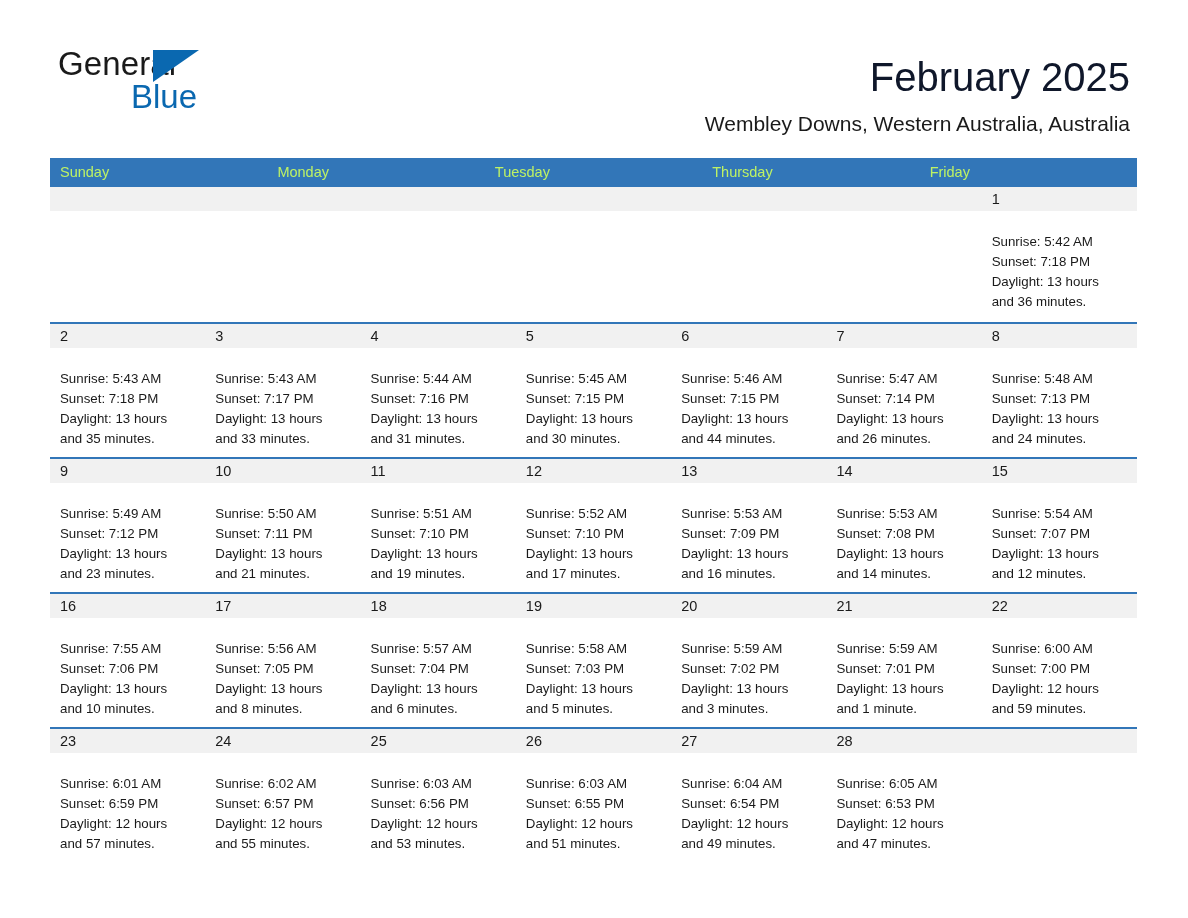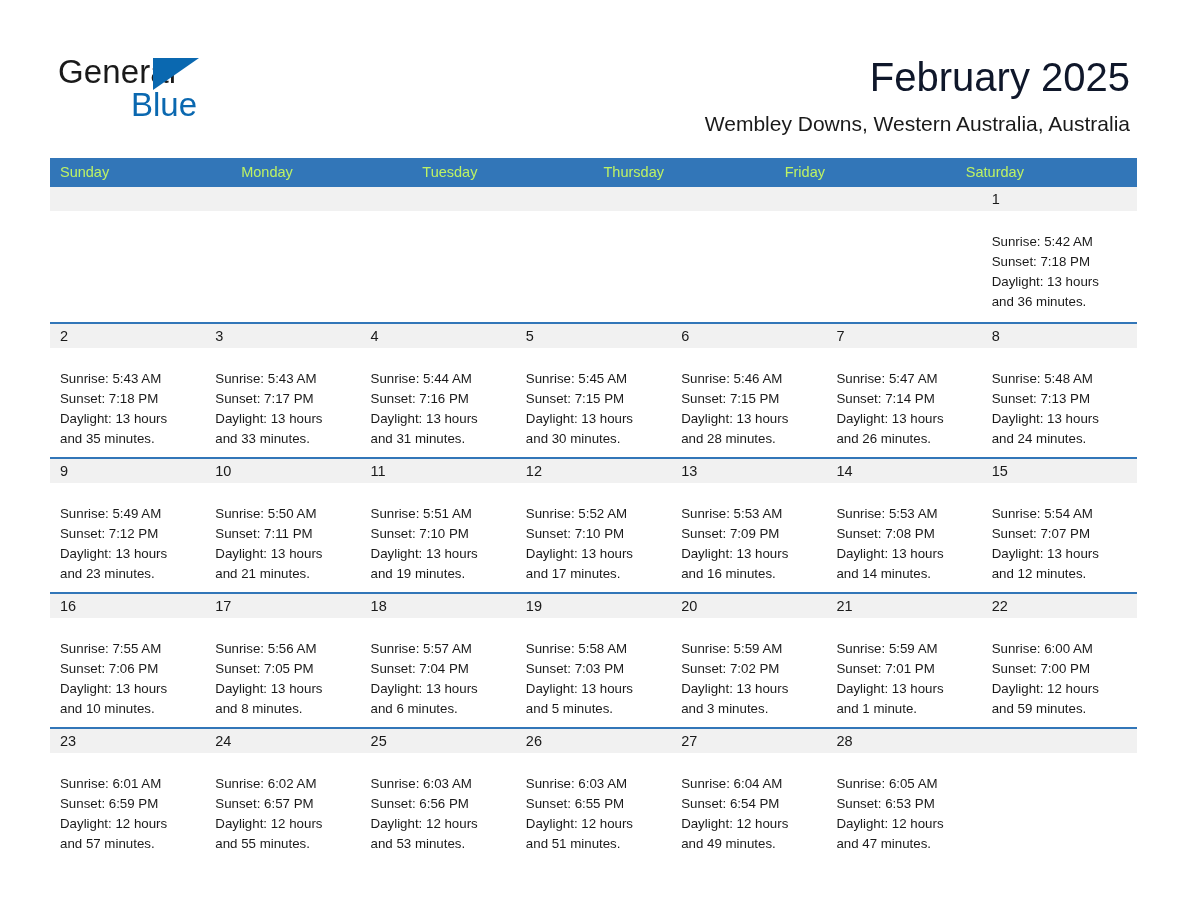--- a/index.html
+++ b/index.html
@@ -20,21 +20,21 @@
   
   .header {
     position: absolute;
     left: 0; top: 0;
     width: 1188px;
     height: 150px;
   }
   .logo {
     position: absolute;
     left: 58px;
-    top: 52px;
+    top: 44px;
     width: 260px;
     height: 72px;
     text-align: center;
   }
   .logo-general {
     position: absolute;
     left: 0; top: 0;
     font-size: 33px;
     line-height: 40px;
     color: #1a1a1a;
@@ -150,21 +150,20 @@
     <div class="subtitle">Wembley Downs, Western Australia, Australia</div>
   </div>
 
   <div class="calendar">
     <div class="dow-row">
       <div class="dow">Sunday</div>
       <div class="dow">Monday</div>
       <div class="dow">Tuesday</div>
       <div class="dow">Thursday</div>
       <div class="dow">Friday</div>
-      <div class="dow">Saturday</div>
     </div>
 
     <div id="weeks-container">
         <div class="week">
           <div class="cell empty">
             <div class="daynum-band"><span class="daynum"></span></div>
           </div>
           <div class="cell empty">
             <div class="daynum-band"><span class="daynum"></span></div>
           </div>
@@ -226,21 +225,21 @@
               <div class="cell-line">Daylight: 13 hours</div>
               <div class="cell-line">and 30 minutes.</div>
             </div>
           </div>
           <div class="cell">
             <div class="daynum-band"><span class="daynum">6</span></div>
             <div class="cell-body">
               <div class="cell-line">Sunrise: 5:46 AM</div>
               <div class="cell-line">Sunset: 7:15 PM</div>
               <div class="cell-line">Daylight: 13 hours</div>
-              <div class="cell-line">and 28 minutes.</div>
+              <div class="cell-line">and 44 minutes.</div>
             </div>
           </div>
           <div class="cell">
             <div class="daynum-band"><span class="daynum">7</span></div>
             <div class="cell-body">
               <div class="cell-line">Sunrise: 5:47 AM</div>
               <div class="cell-line">Sunset: 7:14 PM</div>
               <div class="cell-line">Daylight: 13 hours</div>
               <div class="cell-line">and 26 minutes.</div>
             </div>

